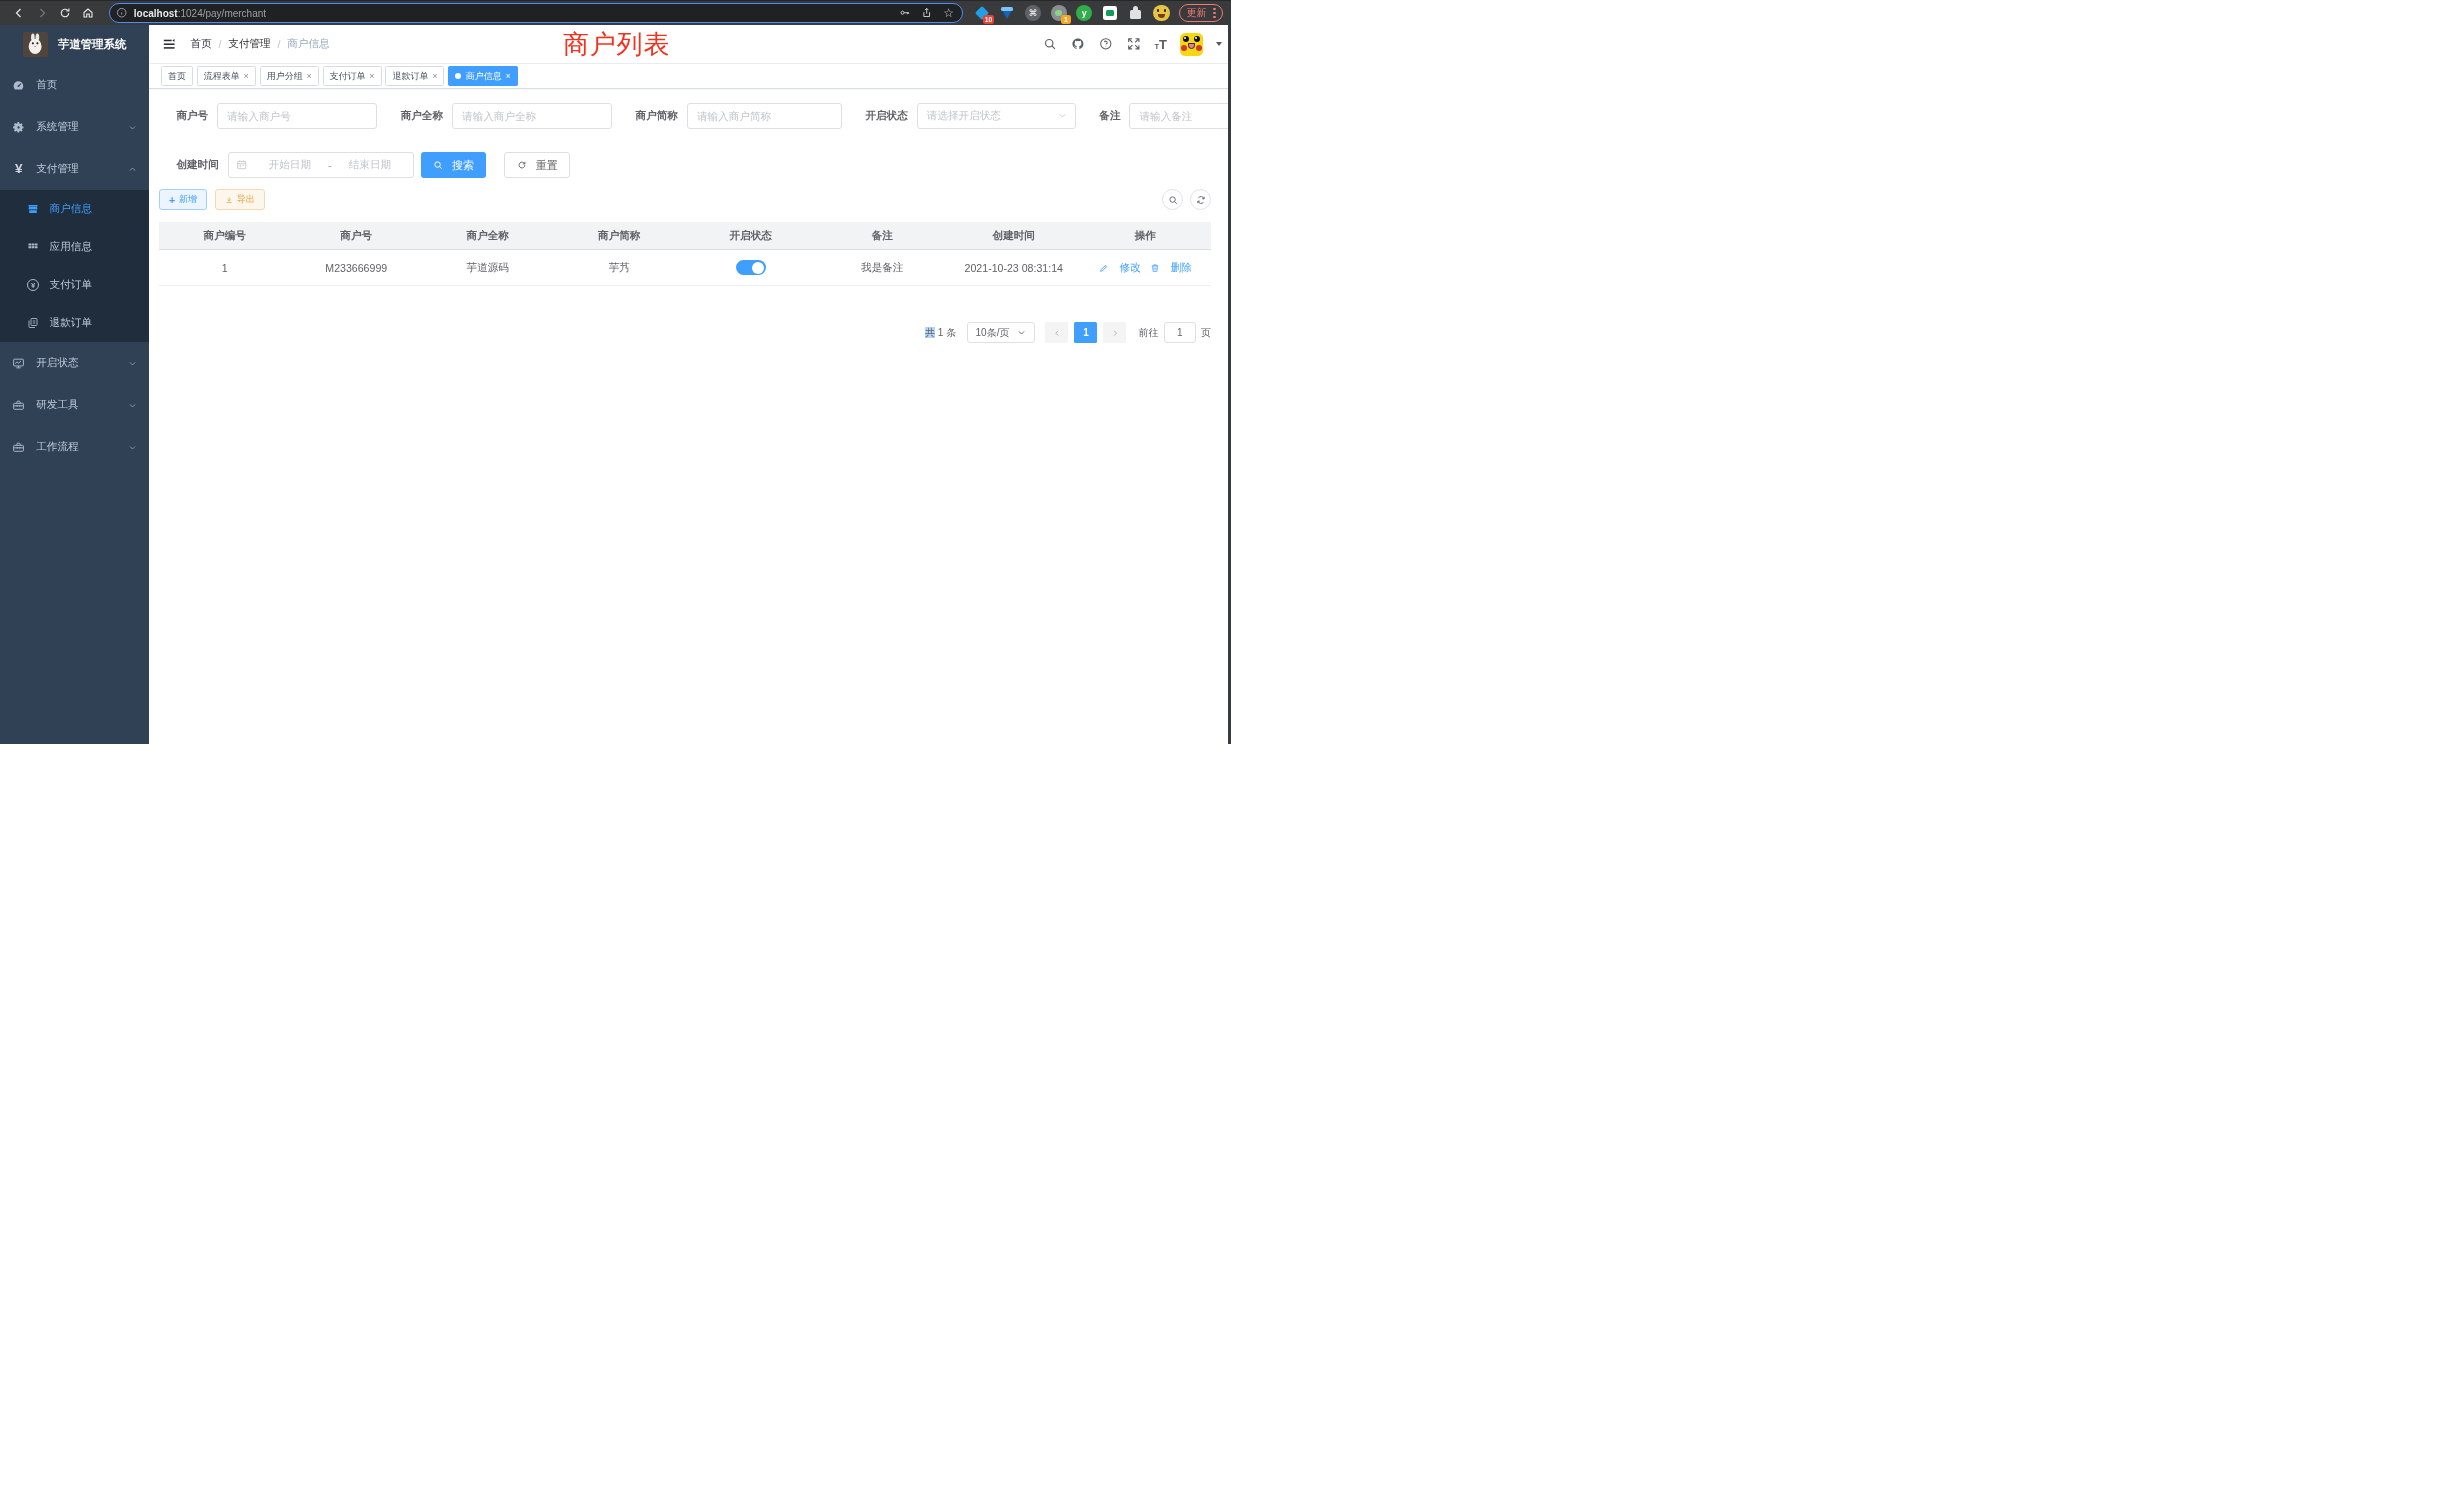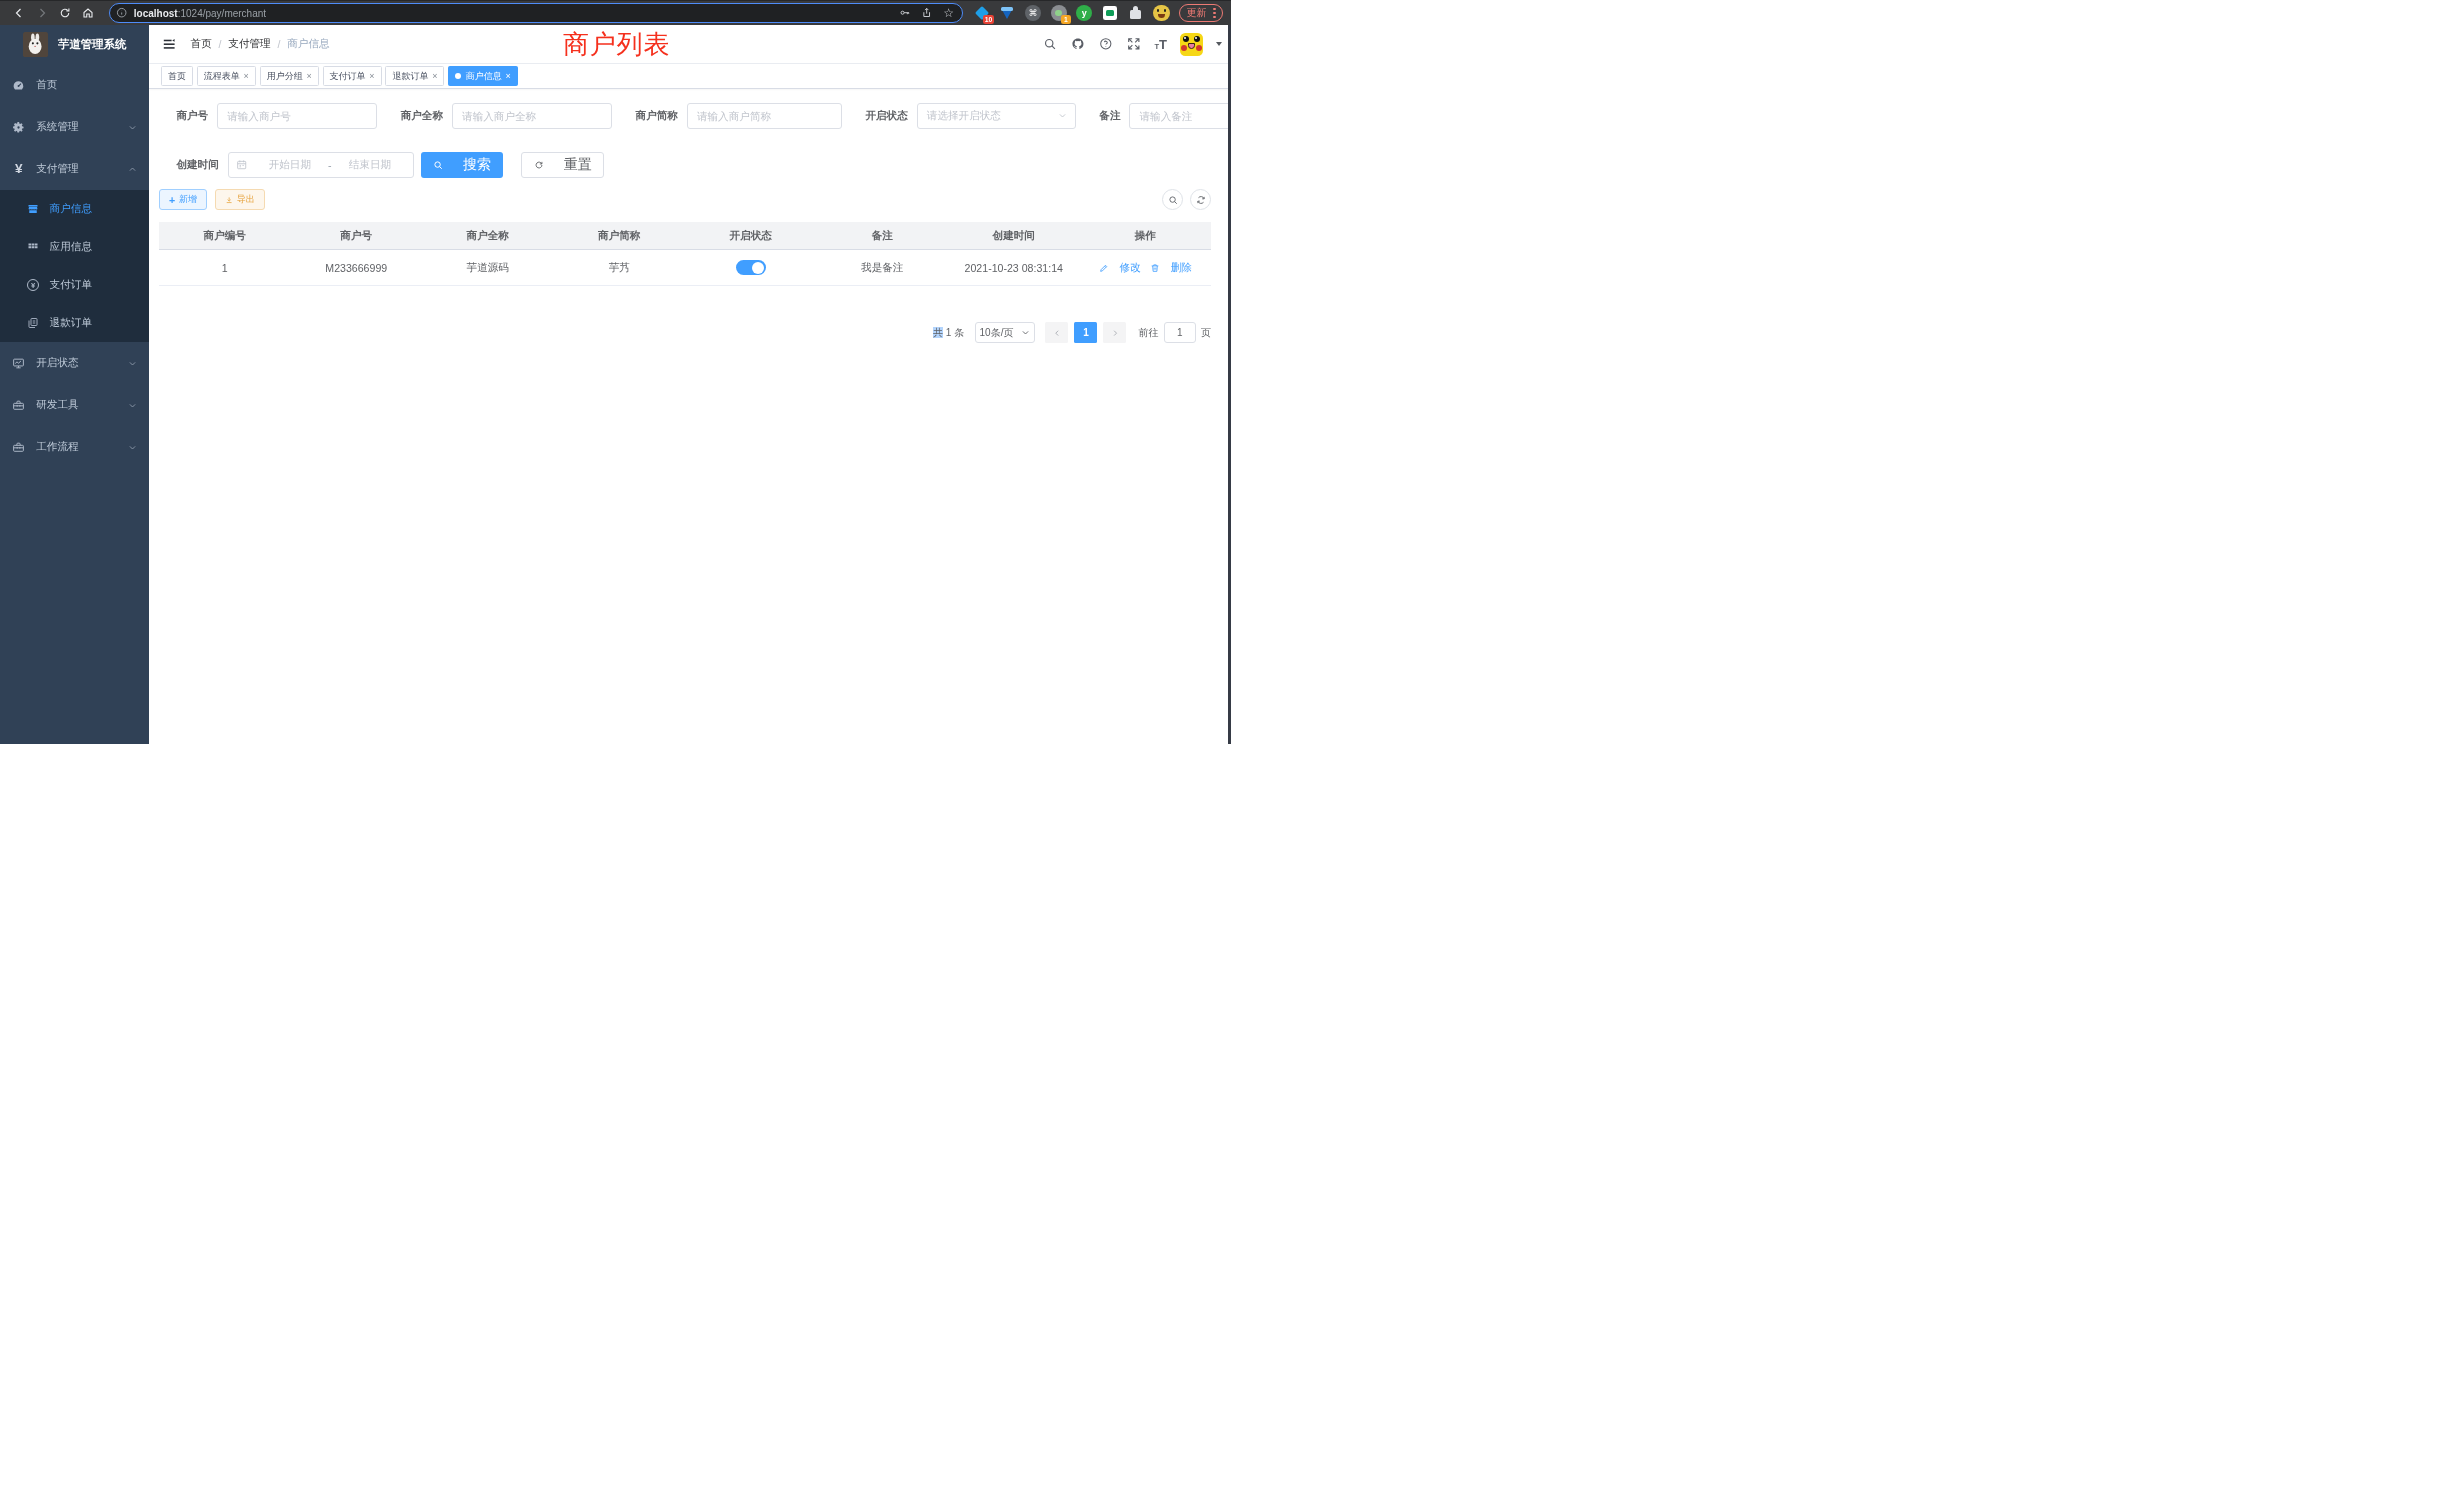--- a/index.html
+++ b/index.html
@@ -110,21 +110,21 @@
   .el-select { width:159px; height:26px; border:0.8px solid #dcdfe6; border-radius:3px; display:flex; align-items:center; padding:0 7.6px 0 9px; color:#c0c4cc; cursor:pointer; background:#fff; }
   .el-select .sel-text { flex:1; font-size:10.6px; }
   .el-select .chev-d { color:#c0c4cc; }
   .chev-d svg { width:9px; height:9px; }
   .row2 { margin-top:23.5px; margin-left:17.4px; }
   .date-range { width:186px; height:26px; border:0.8px solid #dcdfe6; border-radius:3px; display:flex; align-items:center; padding:0 7.6px; color:#c0c4cc; background:#fff; cursor:text; }
   .date-range .cal { width:11.4px; height:11.4px; color:#c0c4cc; margin-right:6.8px; flex:0 0 auto; }
   .date-range .cal svg { width:11.4px; height:11.4px; }
   .date-ph { font-size:10.6px; flex:1; text-align:center; }
   .date-dash { color:#9aa2ad; margin:0 3px; }
-  .btn { height:26px; border-radius:3px; font-size:14px; display:inline-flex; align-items:center; justify-content:center; gap:20px; cursor:pointer; border:0.8px solid transparent; padding:0 11.4px; font-family:inherit; }
+  .btn { height:26px; border-radius:3px; font-size:11px; display:inline-flex; align-items:center; justify-content:center; gap:9px; cursor:pointer; border:0.8px solid transparent; padding:0 11.4px; font-family:inherit; }
   .btn svg { width:10px; height:10px; }
   .btn-primary { background:#409EFF; color:#fff; margin-left:6.8px; }
   .btn-default { background:#fff; border-color:#dcdfe6; color:#606266; margin-left:18px; }
   .toolbar-row { margin-top:11.4px; display:flex; align-items:center; }
   .btn-sm { height:21px; font-size:9px; padding:0 9px; gap:3.8px; }
   .btn-sm svg { width:8.3px; height:8.3px; }
   .btn-plain-primary { background:#ecf5ff; border-color:#a0cfff; color:#409EFF; }
   .btn-plain-warning { background:#fdf6ec; border-color:#f5dab1; color:#e6a23c; margin-left:7.6px; }
   .plus-glyph { font-size:10.6px; line-height:1; font-weight:bold; }
   .tool-right { margin-left:auto; display:flex; gap:6.8px; }
@@ -140,21 +140,21 @@
   .switch { width:30px; height:15px; border-radius:7.6px; background:#409EFF; position:relative; cursor:pointer; }
   .switch .knob { position:absolute; right:1.5px; top:1.5px; width:12px; height:12px; border-radius:50%; background:#fff; }
   .link { color:#409EFF; display:inline-flex; align-items:center; gap:11px; cursor:pointer; font-size:10.6px; }
   .link svg { width:10px; height:10px; }
   .link + .link { margin-left:9px; }
 
   
   .pagination { margin-top:36px; display:flex; align-items:center; justify-content:flex-end; font-size:10px; color:#606266; }
   .total-text { margin-right:10.6px; }
   .hl { background:#b3d4fc; }
-  .size-select { width:60px; height:21px; border:0.8px solid #dcdfe6; border-radius:3px; display:flex; align-items:center; justify-content:center; gap:7.6px; color:#606266; cursor:pointer; margin-right:10.6px; background:#fff; }
+  .size-select { width:68px; height:21px; border:0.8px solid #dcdfe6; border-radius:3px; display:flex; align-items:center; justify-content:center; gap:7.6px; color:#606266; cursor:pointer; margin-right:10.6px; background:#fff; }
   .pg-btn { width:23px; height:21px; border-radius:1.5px; background:#f4f4f5; color:#a8abb2; display:flex; align-items:center; justify-content:center; cursor:pointer; }
   .pg-btn svg { width:8.3px; height:8.3px; }
   .pg-num { width:23px; height:21px; border-radius:1.5px; background:#409EFF; color:#fff; font-weight:bold; display:flex; align-items:center; justify-content:center; margin:0 6px; cursor:pointer; }
   .goto { display:flex; align-items:center; margin-left:12px; gap:5.3px; }
   .goto-input { width:32px; height:21px; border:0.8px solid #dcdfe6; border-radius:3px; text-align:center; font-size:10px; color:#606266; outline:none; font-family:inherit; }
 
   
   .annotation { position:absolute; left:563px; top:27px; font-size:26px; color:#f5301d; font-weight:500; z-index:60; letter-spacing:0.8px; }
 </style>
 </head>

